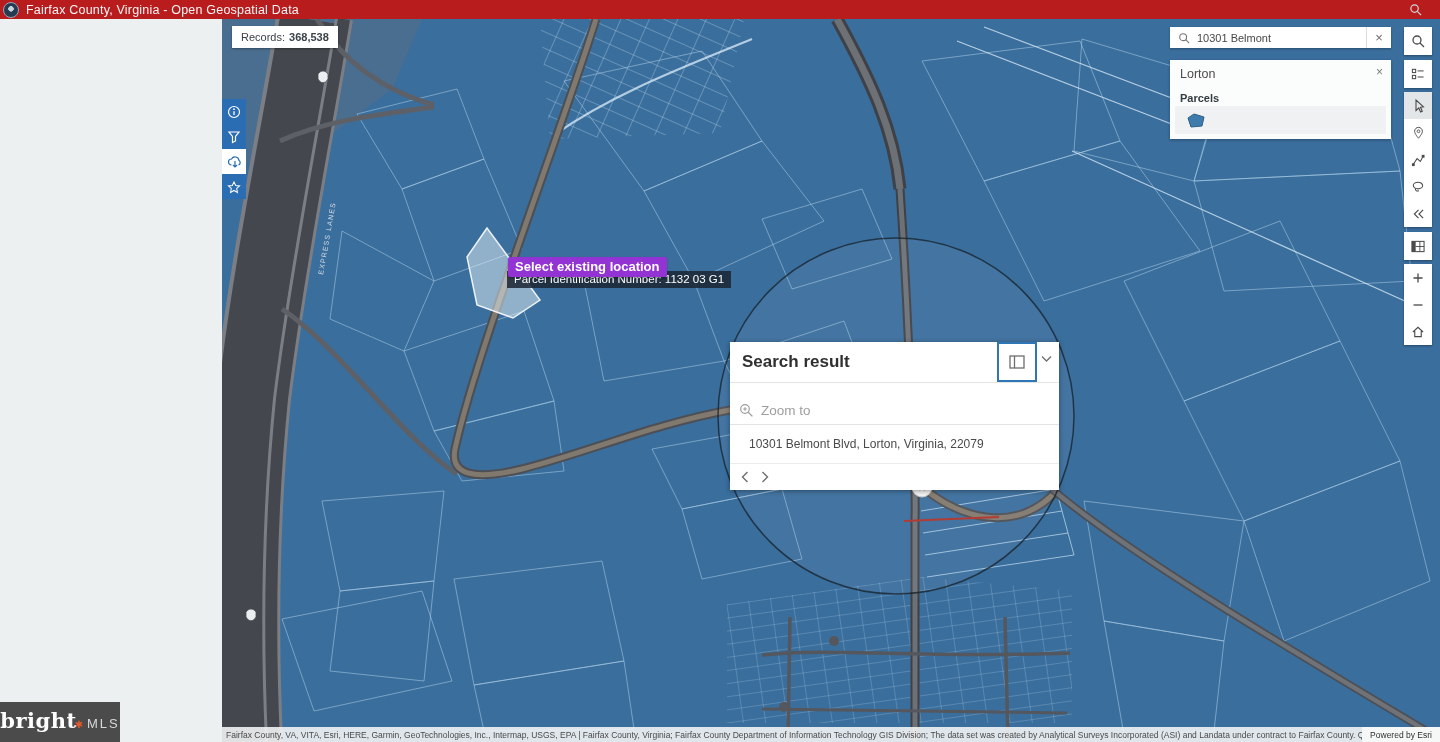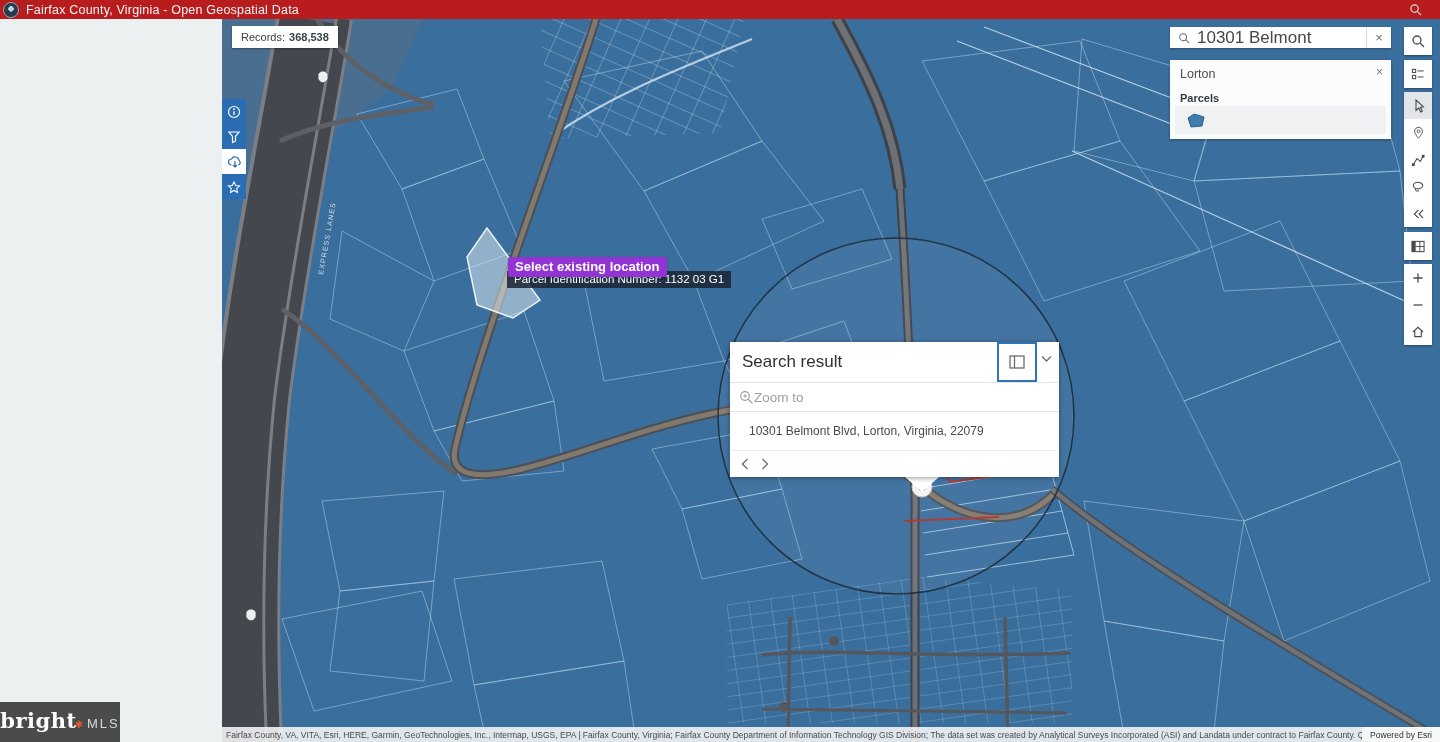--- a/index.html
+++ b/index.html
@@ -37,34 +37,34 @@
   .records-badge{left:232px;top:26px;height:22px;background:#fff;display:flex;align-items:center;
         padding:0 9px;font-size:11px;color:#3a424a;box-shadow:0 1px 2px rgba(0,0,0,.35);gap:4px;z-index:20;}
   .records-badge b{font-weight:bold;}
   .sel-badge{left:508px;top:257px;background:#9333d4;color:#fff;font-size:13px;font-weight:bold;
         padding:2px 7px 3px;border-radius:2px;z-index:31;box-shadow:0 1px 2px rgba(0,0,0,.3);}
   .pin-tip{left:507px;top:271px;background:rgba(27,38,50,.85);color:#fff;font-size:11.5px;
         padding:2px 7px 3px;z-index:30;white-space:nowrap;}
   
   .popup{left:730px;top:342px;width:329px;background:#fff;z-index:25;box-shadow:0 1px 5px rgba(0,0,0,.4);}
   .popup-head{position:relative;height:40px;border-bottom:1px solid #e4e4e4;}
-  .popup-title{position:absolute;left:12px;top:10px;font-size:17px;font-weight:400;color:#303030;}
+  .popup-title{position:absolute;left:12px;top:10px;font-size:17px;font-weight:700;color:#303030;}
   .dock-btn{position:absolute;right:22px;top:0;width:36px;height:36px;border:2px solid #2e76b5;background:#fff;
         display:flex;align-items:center;justify-content:center;cursor:pointer;}
   .caret-btn{position:absolute;right:4px;top:13px;width:14px;height:14px;cursor:pointer;}
-  .zoomto-row{height:28px;display:flex;align-items:center;padding-left:9px;border-bottom:1px solid #e4e4e4;cursor:pointer;}
+  .zoomto-row{height:28px;display:flex;align-items:center;gap:7px;padding-left:9px;border-bottom:1px solid #e4e4e4;cursor:pointer;margin-top:13px;}
   .zoomto-row span{font-size:13.5px;color:#9e9e9e;}
   .addr-row{height:38px;display:flex;align-items:center;padding-left:19px;font-size:12px;color:#4a4a4a;}
   .popup-foot{height:26px;border-top:1px solid #ececec;display:flex;align-items:center;gap:12px;padding-left:11px;}
   .callout{left:905px;top:477px;width:0;height:0;border-left:17px solid transparent;
         border-right:17px solid transparent;border-top:15px solid #fff;z-index:24;}
   
   .searchbox{left:1170px;top:27px;width:221px;height:21px;background:#fff;display:flex;align-items:center;
         box-shadow:0 1px 2px rgba(0,0,0,.3);z-index:40;}
-  .searchbox .txt{font-size:17px;color:#474747;margin-left:7px;flex:1;}
+  .searchbox .txt{font-size:11px;color:#474747;margin-left:7px;flex:1;}
   .clear-btn{width:24px;height:21px;border-left:1px solid #dcdcdc;display:flex;align-items:center;
         justify-content:center;color:#6a6a6a;font-size:13px;cursor:pointer;}
   .legend{left:1170px;top:60px;width:221px;height:79px;background:#fbfcfc;box-shadow:0 1px 3px rgba(0,0,0,.3);z-index:40;}
   .legend-head{position:relative;height:26px;}
   .legend-title{position:absolute;left:10px;top:7px;font-size:12.5px;color:#4c4c4c;}
   .legend-x{position:absolute;right:8px;top:5px;font-size:12px;color:#7c7c7c;cursor:pointer;}
   .legend-layer{position:absolute;left:10px;top:32px;font-size:11px;font-weight:bold;color:#333b40;}
   .legend-strip{position:absolute;left:5px;top:46px;width:211px;height:28px;background:#f0f1f2;}
   
   .rt{left:1404px;width:28px;z-index:40;}

